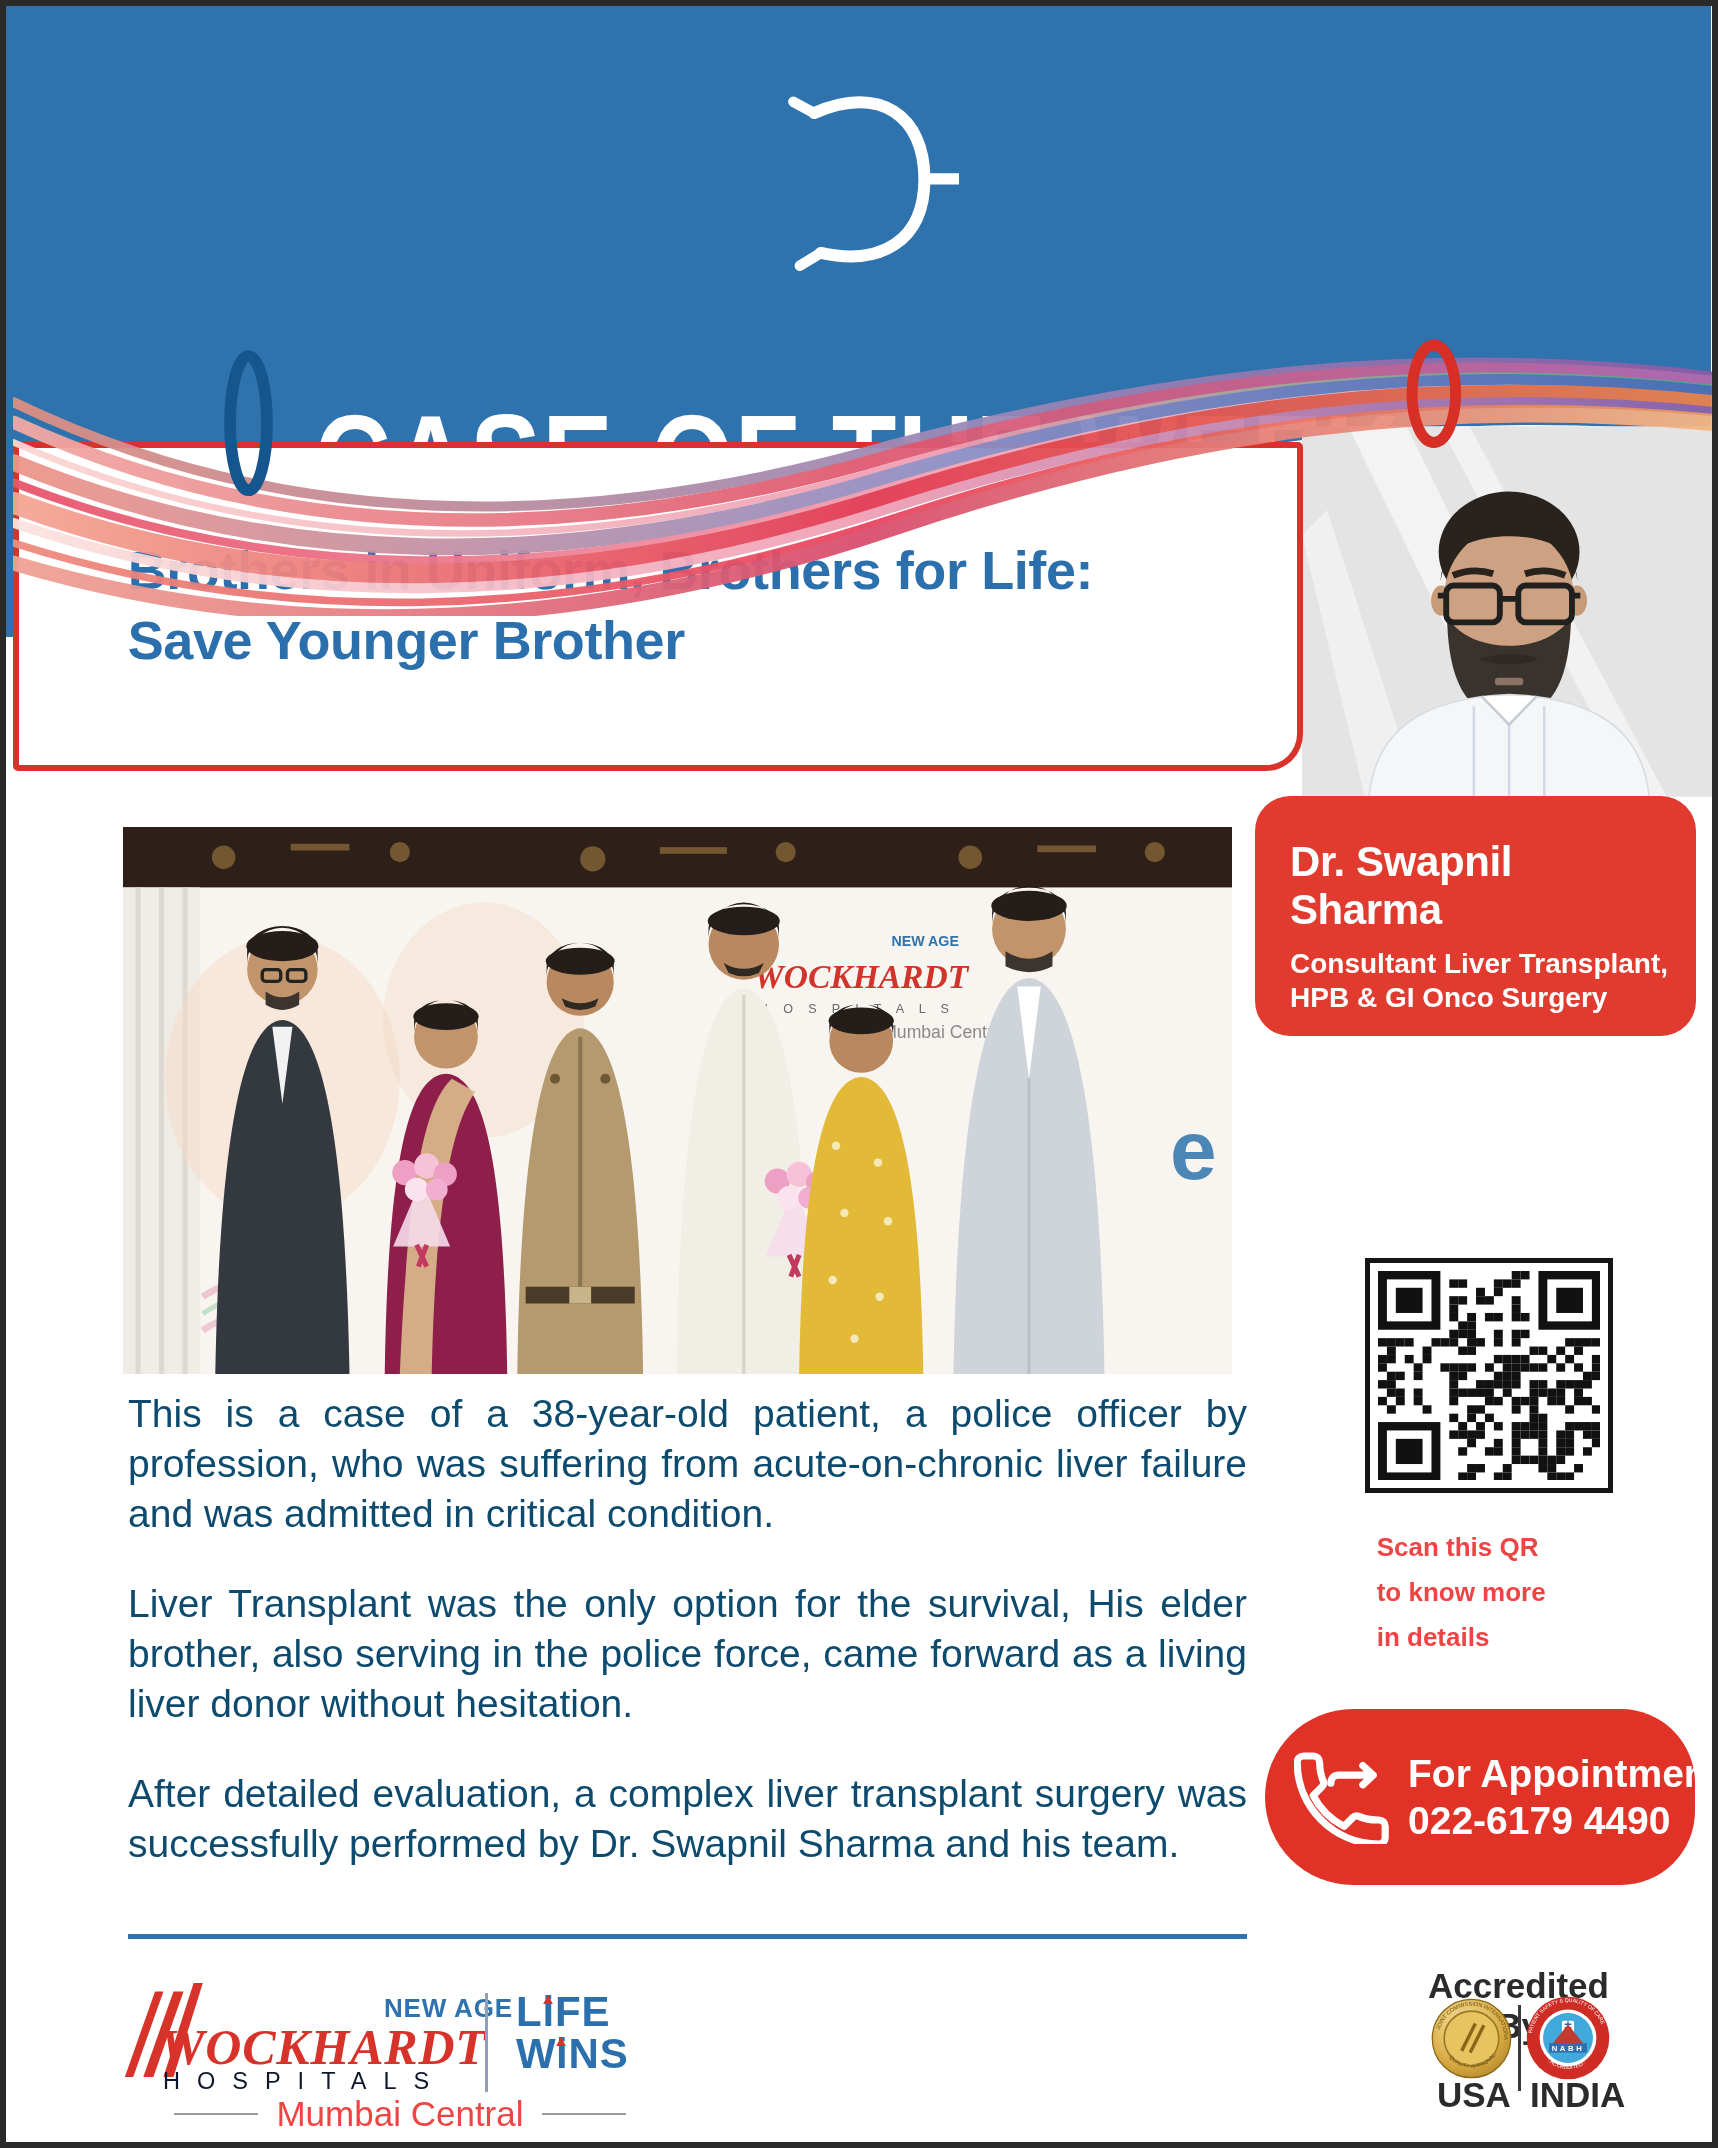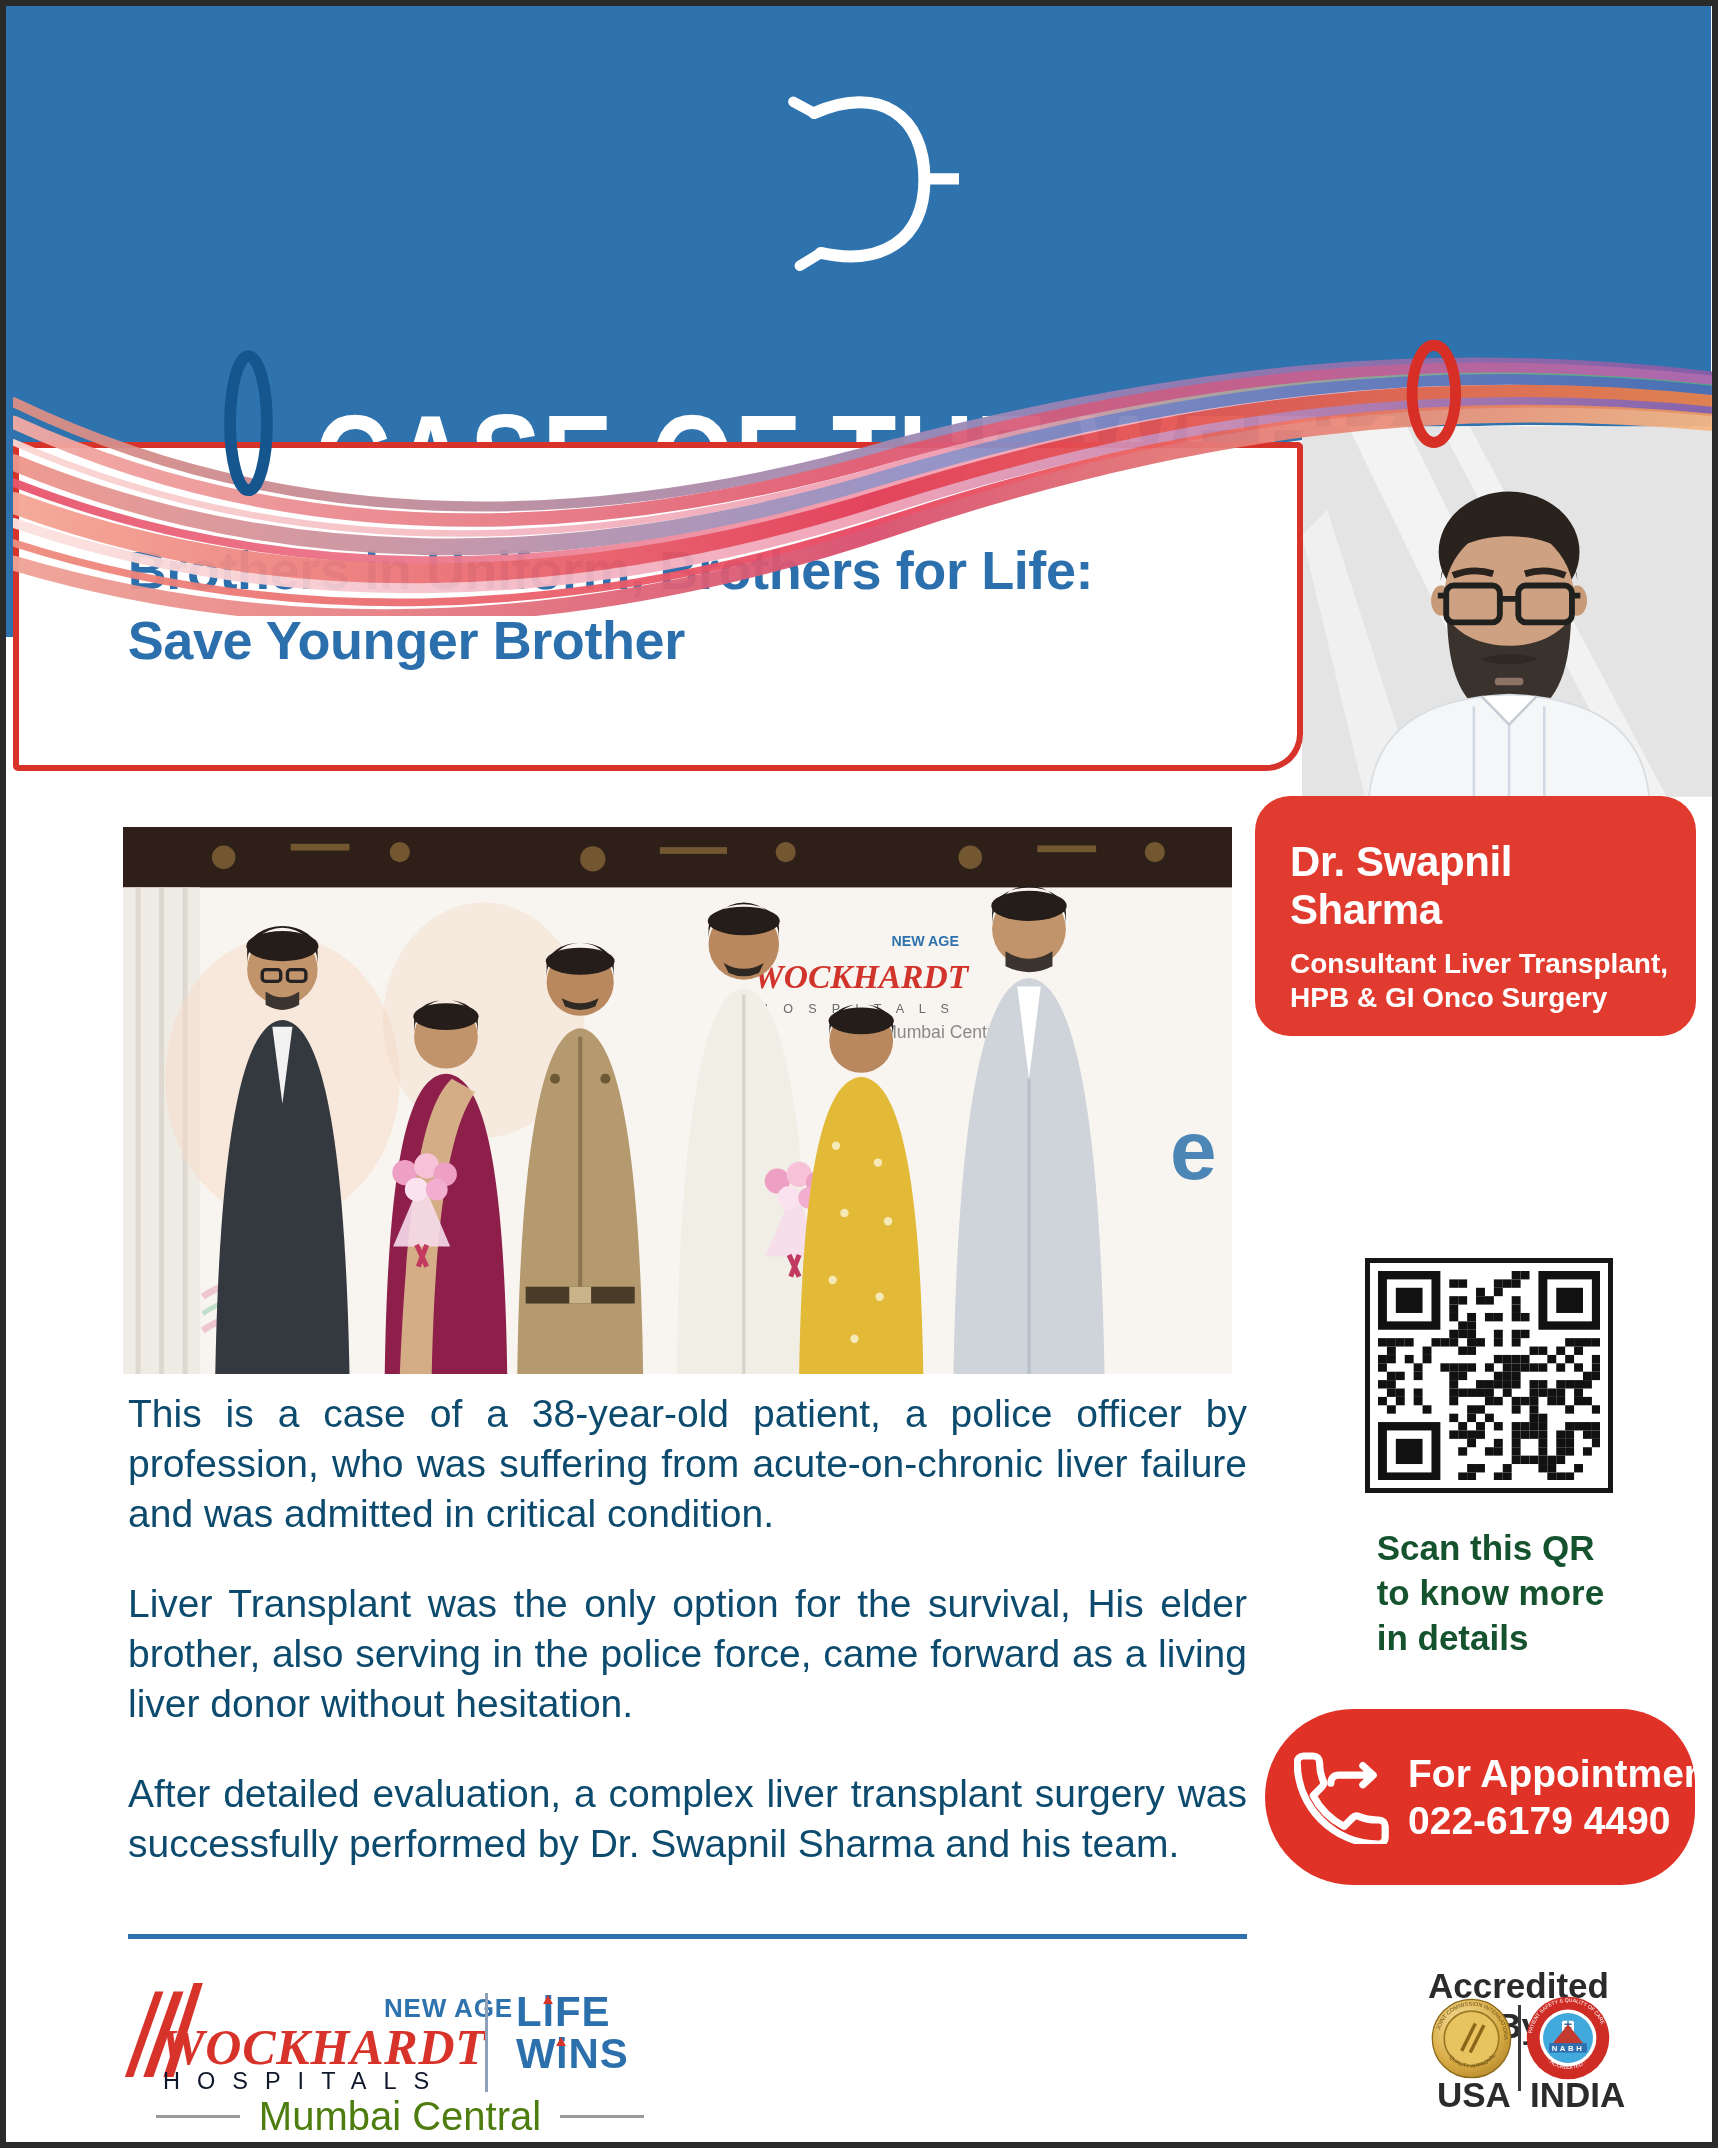--- a/index.html
+++ b/index.html
@@ -37,21 +37,21 @@
 
   
   .body-text{left:122px;top:1383px;width:1119px;z-index:10;}
   .body-text p{margin:0 0 40px 0;color:#0c4a6e;font-size:39px;line-height:50px;
                text-align:justify;}
 
   
   .qr-block{left:1359px;top:1252px;width:252px;z-index:10;}
   .qr-frame{width:248px;height:235px;border:5.9px solid #161616;background:#fff;padding:7.6px;}
   .qr-frame svg{width:100%;height:100%;}
-  .qr-caption{margin-top:32px;padding-left:11.7px;color:#14532d;font-size:35px;
+  .qr-caption{margin-top:32px;padding-left:11.7px;color:#ef4444;font-size:26px;
               line-height:45px;font-weight:bold;}
 
   
   .pill{left:1259px;top:1703px;width:430px;height:176px;background:#e03226;
         border-radius:88px 74px 74px 88px;display:flex;align-items:center;
         padding-left:28.5px;gap:18.5px;z-index:10;}
   .pill-label{color:#fff;font-size:39px;font-weight:bold;line-height:47px;white-space:nowrap;}
 
   .divider-blue{left:122px;top:1928px;width:1119px;height:5px;background:#2e73ad;z-index:10;}
 
@@ -62,21 +62,21 @@
              font-style:italic;font-family:"Liberation Serif",serif;letter-spacing:0.8px;}
   .wock-hosp{position:absolute;left:40px;top:90px;color:#0f172a;font-size:23.5px;letter-spacing:17px;}
   .wock-div{position:absolute;left:362px;top:15px;width:2.5px;height:99px;background:#8ea0b8;}
   .life{position:absolute;left:393px;color:#2b6fad;font-size:42px;font-weight:bold;line-height:42px;letter-spacing:0.8px;}
   .life1{top:13.4px;} .life2{top:55px;}
   .idot{position:absolute;width:10px;height:9.2px;background:#d8332a;
         clip-path:polygon(0 100%,50% 0,100% 100%);}
   .mumbai-line{left:117px;top:2088px;width:554px;display:flex;align-items:center;
                justify-content:center;gap:18.5px;z-index:10;}
   .mumbai-rule{width:84px;height:2.5px;background:#9a9a9a;}
-  .mumbai-text{color:#4d7c0f;font-size:40px;white-space:nowrap;}
+  .mumbai-text{color:#ef4444;font-size:35px;white-space:nowrap;}
 
   .accr-heading{left:1418px;top:1960px;width:189px;text-align:center;color:#2b2b2b;
                 font-size:35px;font-weight:bold;z-index:10;}
   .seal-jci{left:1425px;top:1992px;width:81px;height:81px;z-index:10;}
   .seal-nabh{left:1519px;top:1989px;width:86px;height:86px;z-index:10;}
   .accr-div{left:1512px;top:1999px;width:2.5px;height:86px;background:#3a3a3a;z-index:10;}
   .accr-country{top:2069px;color:#2b2b2b;font-size:35px;font-weight:bold;z-index:10;}
   .usa{left:1431px;width:70px;text-align:center;}
   .india{left:1524px;width:81px;text-align:center;}
 </style>

